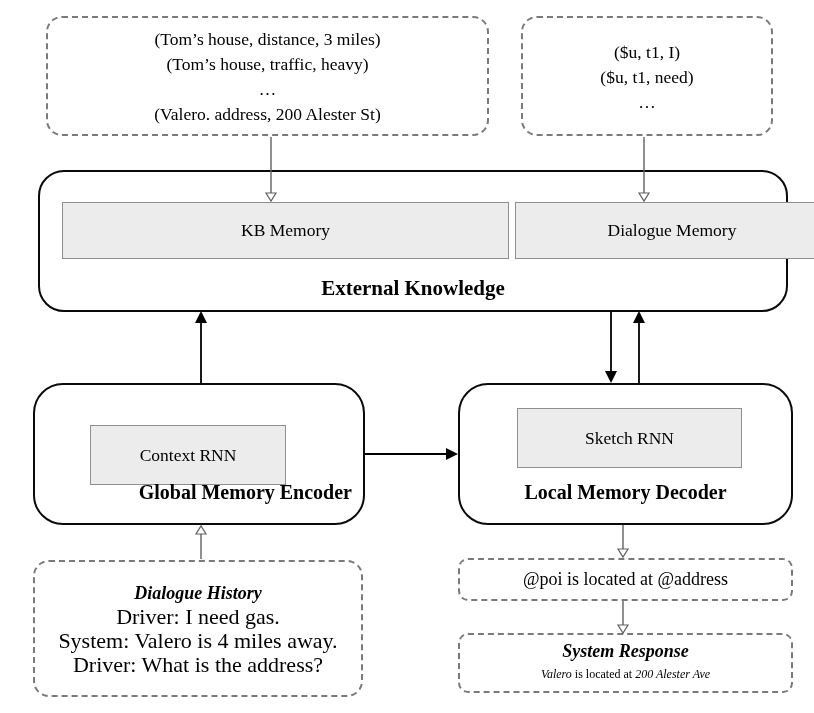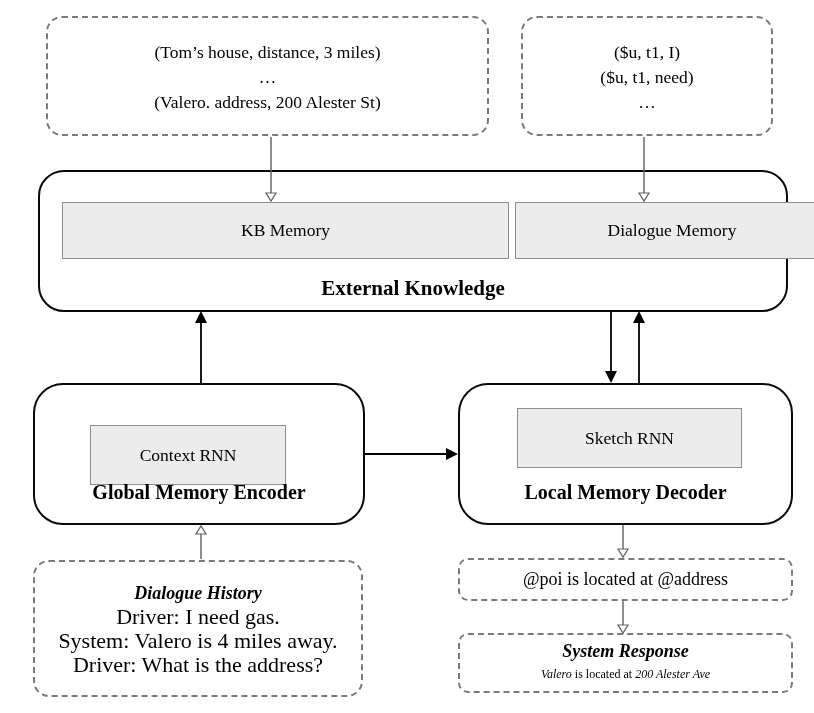--- a/index.html
+++ b/index.html
@@ -62,20 +62,21 @@
     pointer-events: none;
   }
 </style>
 </head>
 <body>
 
 <div class="canvas">
 
   <div class="abs dashed-box center-col triples" style="left:46px; top:16px; width:443px; height:120px;">
     <div>(Tom’s house, distance, 3 miles)</div>
+    <div>(Tom’s house, traffic, heavy)</div>
     <div>…</div>
     <div>(Valero. address, 200 Alester St)</div>
   </div>
 
   <div class="abs dashed-box center-col triples" style="left:521px; top:16px; width:252px; height:120px;">
     <div>($u, t1, I)</div>
     <div>($u, t1, need)</div>
     <div>…</div>
   </div>
 
@@ -90,21 +91,21 @@
   </div>
 
   <div class="abs bold-title" style="left:38px; top:276px; width:750px;">External Knowledge</div>
 
   <div class="abs solid-box rnn-outer" style="left:33px; top:383px; width:332px; height:142px;"></div>
 
   <div class="abs mem-box" style="left:90px; top:408px; width:196px; height:60px;margin-top:17px;">
     <span>Context RNN</span>
   </div>
 
-  <div class="abs module-title" style="left:33px; top:481px; width:332px;">Global Memory Encoder</div>
+  <div class="abs module-title" style="left:20px; top:481px; width:332px;text-align:right;">Global Memory Encoder</div>
 
   <div class="abs solid-box rnn-outer" style="left:458px; top:383px; width:335px; height:142px;"></div>
 
   <div class="abs mem-box" style="left:517px; top:408px; width:225px; height:60px;">
     <span>Sketch RNN</span>
   </div>
 
   <div class="abs module-title" style="left:458px; top:481px; width:335px;">Local Memory Decoder</div>
 
   <div class="abs dashed-box center-col" style="left:33px; top:560px; width:330px; height:137px;">

